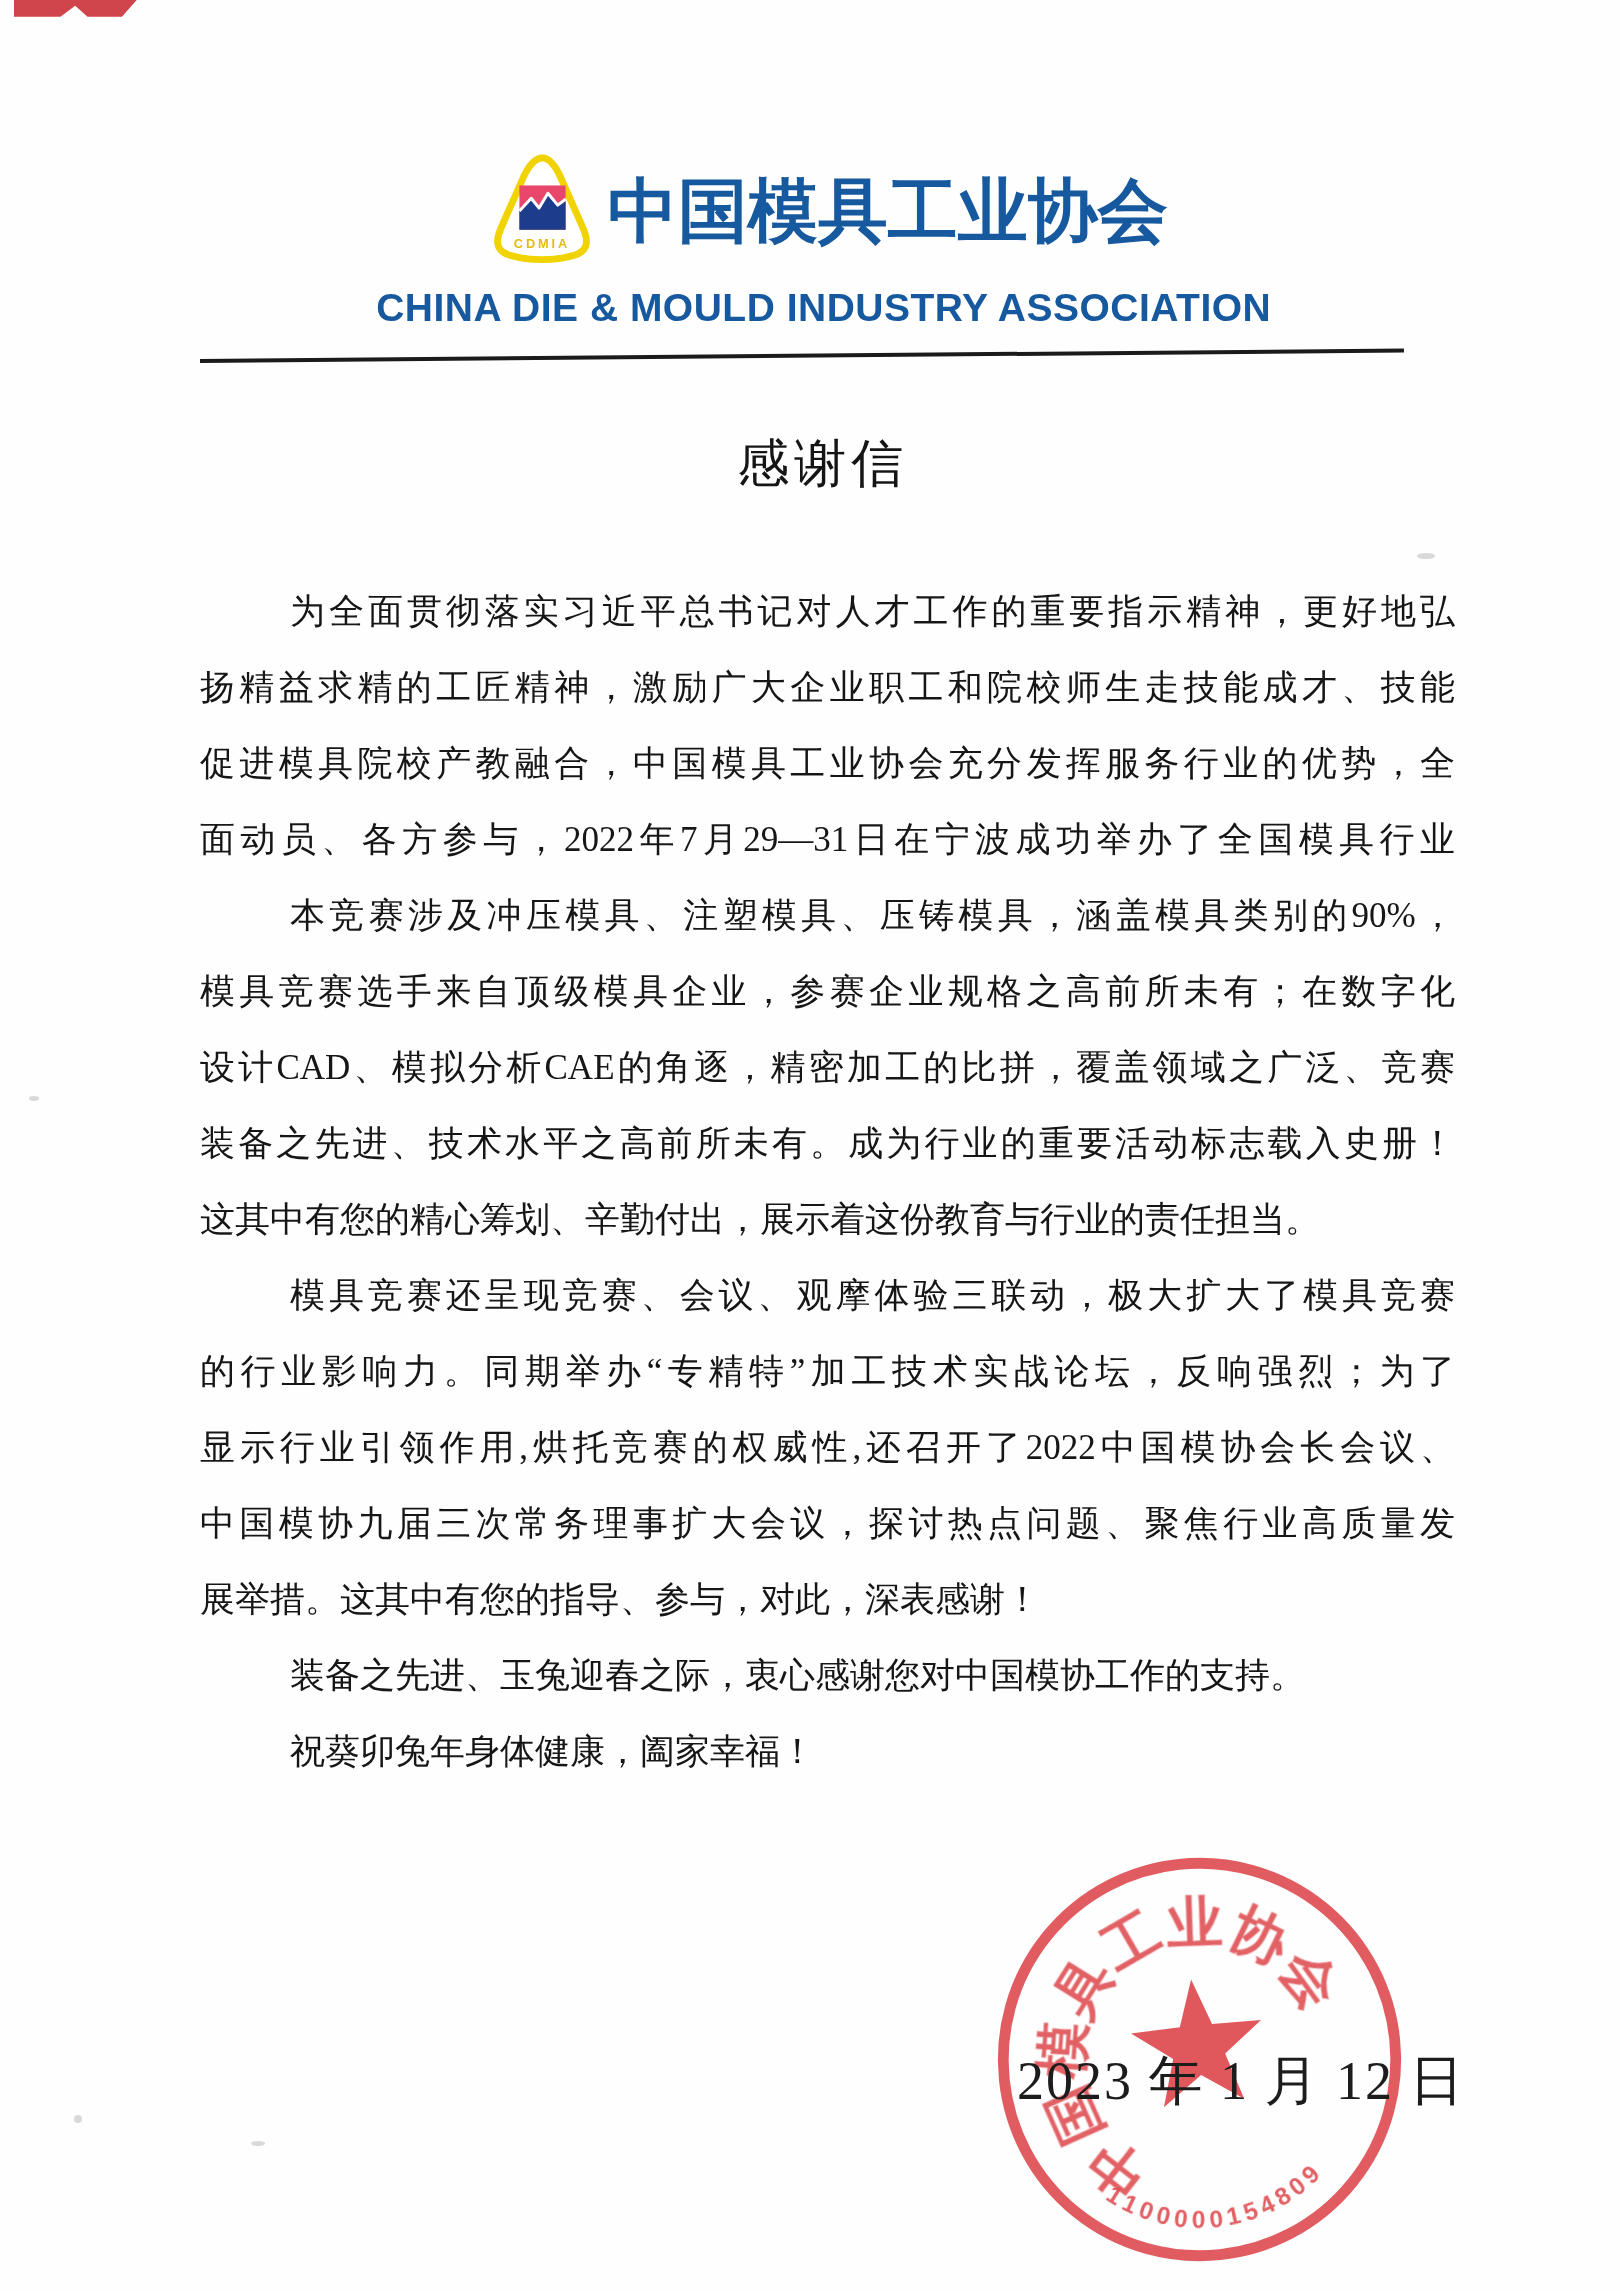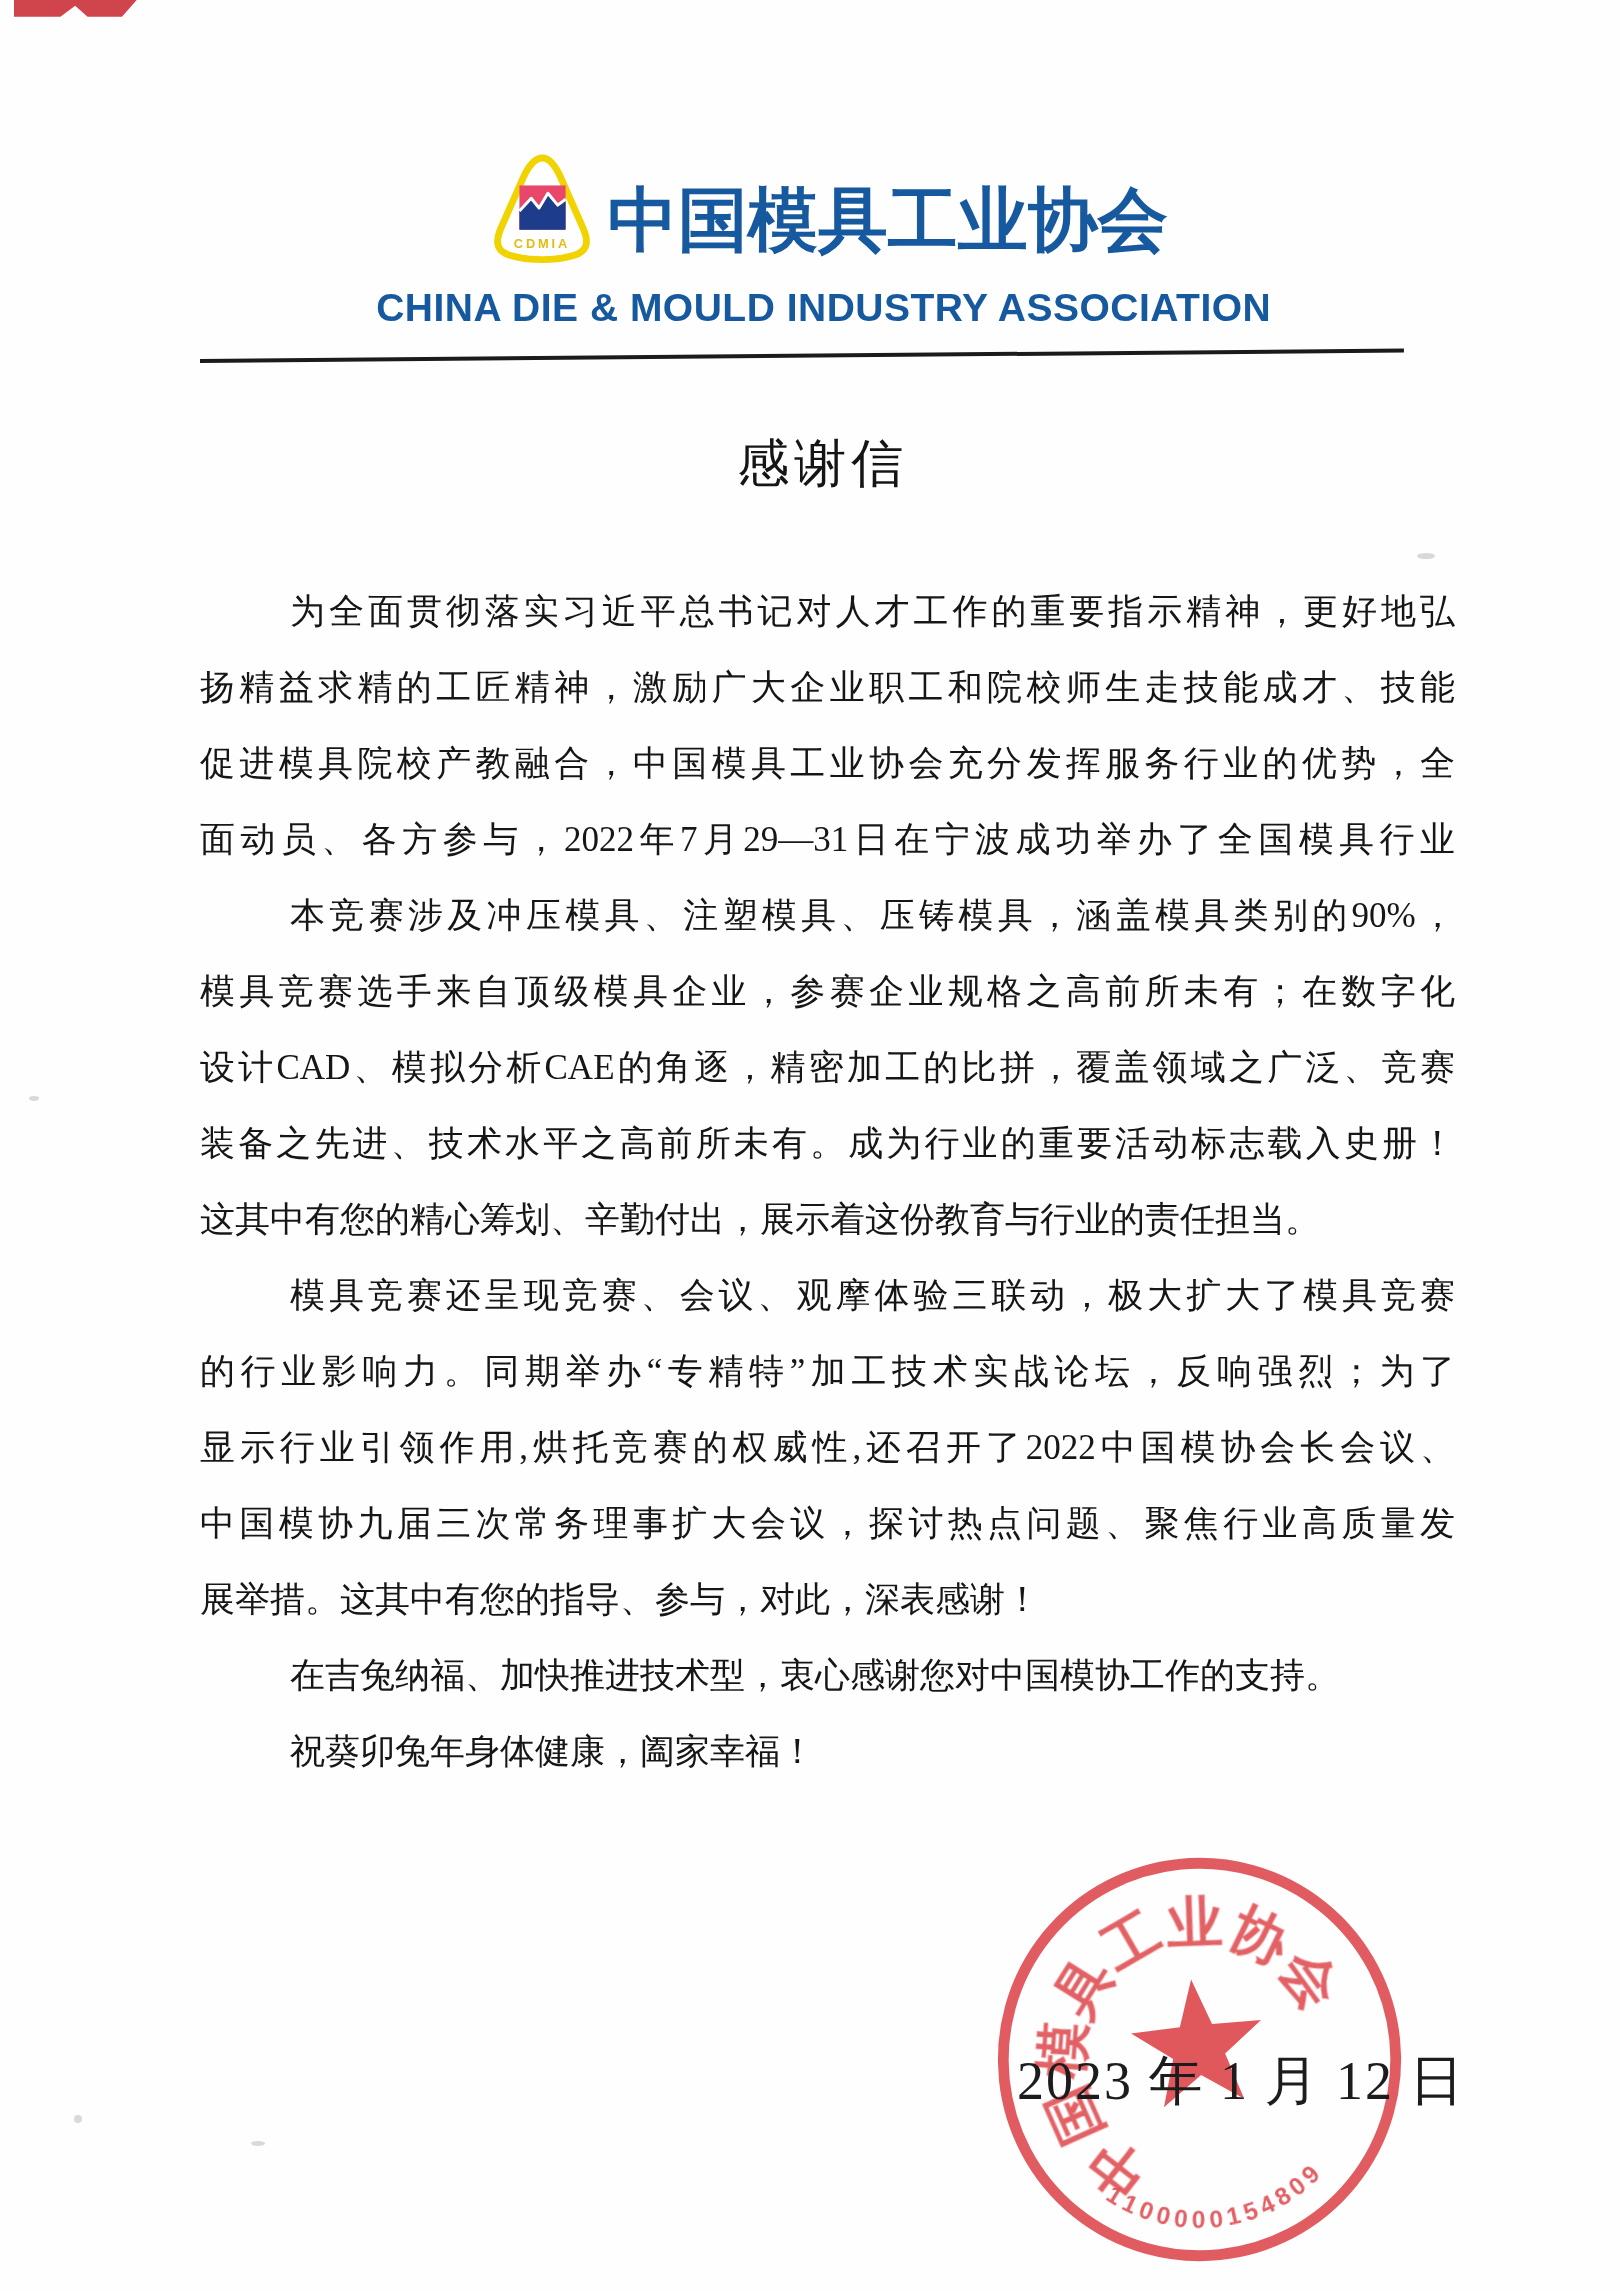--- a/index.html
+++ b/index.html
@@ -11,21 +11,21 @@
   }
   
   .corner-mark{
     position:absolute;left:13.7px;top:0;width:123px;height:16.7px;
     background:#cb3038;opacity:.9;
     clip-path:polygon(0 0,100% 0,88% 100%,60% 100%,50% 35%,38% 100%,0 100%);
   }
   .speck{position:absolute;background:#b9b9b9;opacity:.55;border-radius:50%;}
 
   
-  .letterhead-row{position:absolute;left:487px;top:153px;display:flex;align-items:flex-end;}
+  .letterhead-row{position:absolute;left:487px;top:153px;display:flex;align-items:center;}
   .logo-svg{width:111px;height:115px;flex:0 0 auto;}
   .org-cn{
     font-size:70px;font-weight:700;color:#17599f;line-height:96px;
     margin-left:9.8px;letter-spacing:0px;white-space:nowrap;
   }
   .org-en{
     position:absolute;left:0;top:286px;width:100%;text-align:center;
     transform:translateX(13.7px);
     font-size:39px;font-weight:700;color:#17599f;letter-spacing:0.5px;white-space:nowrap;
   }
@@ -100,21 +100,21 @@
       <div class="line first">本竞赛涉及冲压模具、注塑模具、压铸模具，涵盖模具类别的90%，</div>
       <div class="line">模具竞赛选手来自顶级模具企业，参赛企业规格之高前所未有；在数字化</div>
       <div class="line">设计CAD、模拟分析CAE的角逐，精密加工的比拼，覆盖领域之广泛、竞赛</div>
       <div class="line">装备之先进、技术水平之高前所未有。成为行业的重要活动标志载入史册！</div>
       <div class="line last">这其中有您的精心筹划、辛勤付出，展示着这份教育与行业的责任担当。</div>
       <div class="line first">模具竞赛还呈现竞赛、会议、观摩体验三联动，极大扩大了模具竞赛</div>
       <div class="line">的行业影响力。同期举办“专精特”加工技术实战论坛，反响强烈；为了</div>
       <div class="line">显示行业引领作用,烘托竞赛的权威性,还召开了2022中国模协会长会议、</div>
       <div class="line">中国模协九届三次常务理事扩大会议，探讨热点问题、聚焦行业高质量发</div>
       <div class="line last">展举措。这其中有您的指导、参与，对此，深表感谢！</div>
-      <div class="line first last">在吉兔纳福、加快推进技术型，衷心感谢您对中国模协工作的支持。</div>
+      <div class="line first last">装备之先进、玉兔迎春之际，衷心感谢您对中国模协工作的支持。</div>
       <div class="line first last">祝葵卯兔年身体健康，阖家幸福！</div>
     </main>
 
   <svg class="seal-svg" viewBox="-239 -239 478 478">
     <g transform="rotate(-6)">
       <circle cx="0" cy="0" r="200" fill="none" stroke="#dc4146" stroke-width="11" opacity=".92"></circle>
       <polygon transform="translate(0,-12)" points="0,-70 16.5,-22.7 66.6,-21.6 26.6,8.7 41.1,56.6 0,28 -41.1,56.6 -26.6,8.7 -66.6,-21.6 -16.5,-22.7" fill="#dc4146" opacity=".95"></polygon>
       <g font-family="'Liberation Sans','DejaVu Sans',sans-serif" font-weight="700" font-size="57" fill="#dc4146" opacity=".9">
           <text transform="rotate(224) translate(0,-140)" text-anchor="middle" dominant-baseline="central">中</text>
           <text transform="rotate(252) translate(0,-140)" text-anchor="middle" dominant-baseline="central">国</text>

